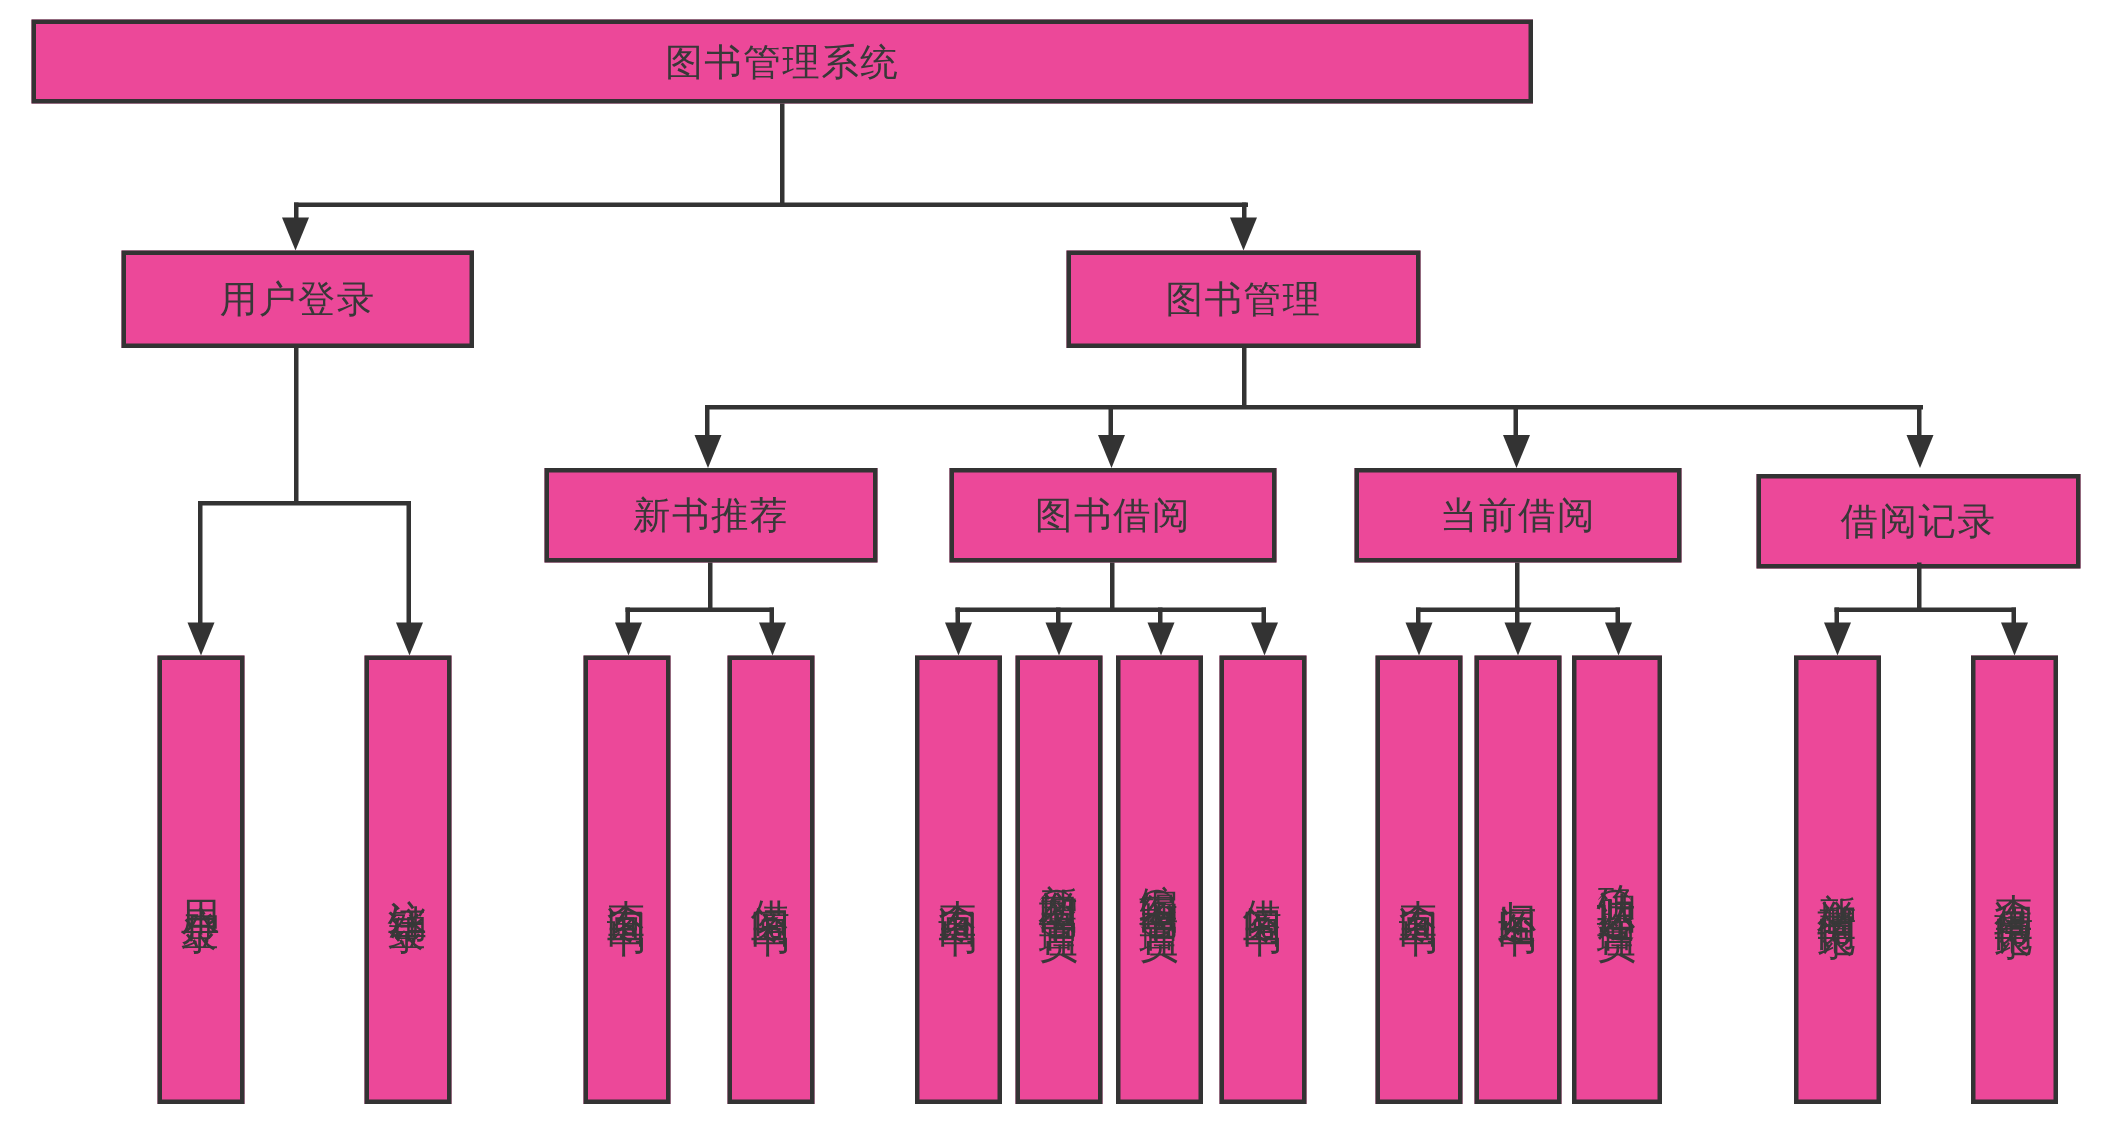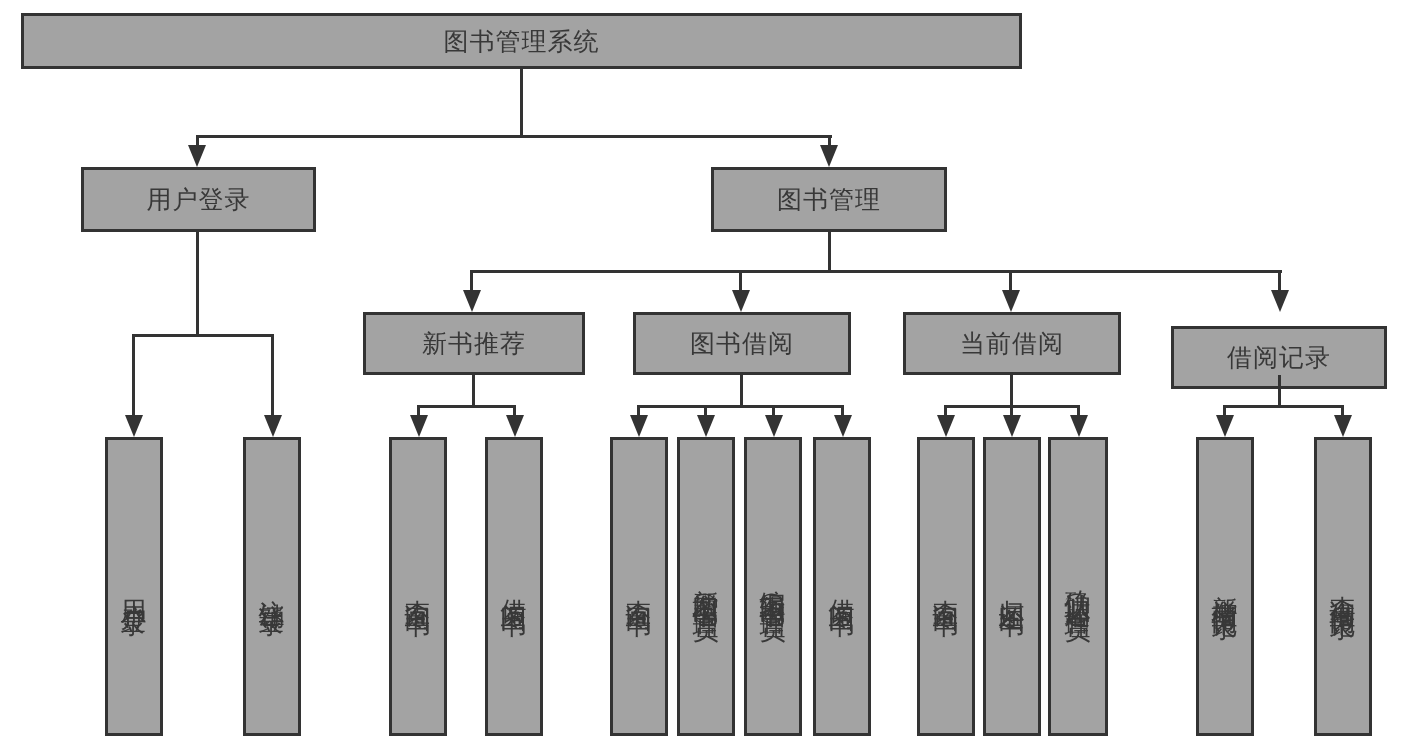--- a/index.html
+++ b/index.html
@@ -9,21 +9,21 @@
     background:#ffffff;
     font-family:"Liberation Sans","DejaVu Sans",sans-serif;
     color:#383838;
     overflow:hidden;
   }
   
   .node{
     position:absolute;
     box-sizing:border-box;
     border:3px solid #333333;
-    background:#a3a3a3;
+    background:#ec4899;
     display:flex;
     align-items:center;
     justify-content:center;
   }
   .node.h{
     font-size:25px;
     letter-spacing:1px;
     white-space:nowrap;
   }
   .node.v{
@@ -81,21 +81,21 @@
   </div>
 
   <div class="node h" style="left:633px;top:312px;width:218px;height:63px">
     <span>图书借阅</span>
   </div>
 
   <div class="node h" style="left:903px;top:312px;width:218px;height:63px">
     <span>当前借阅</span>
   </div>
 
-  <div class="node h" style="left:1171px;top:326px;width:216px;height:63px">
+  <div class="node h" style="left:1171px;top:316px;width:216px;height:63px">
     <span>借阅记录</span>
   </div>
 
   <div class="node v" style="left:105px;top:437px;width:58px;height:299px">
     <span class="vtext">用户登录</span>
   </div>
   <div class="node v" style="left:243px;top:437px;width:58px;height:299px">
     <span class="vtext">注销登录</span>
   </div>
 

